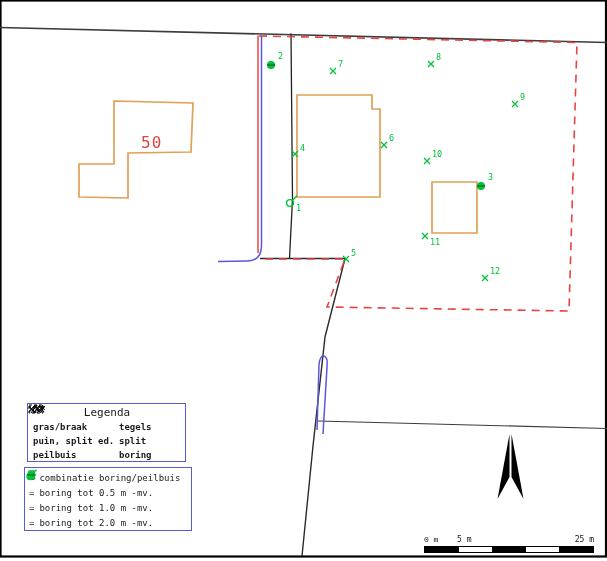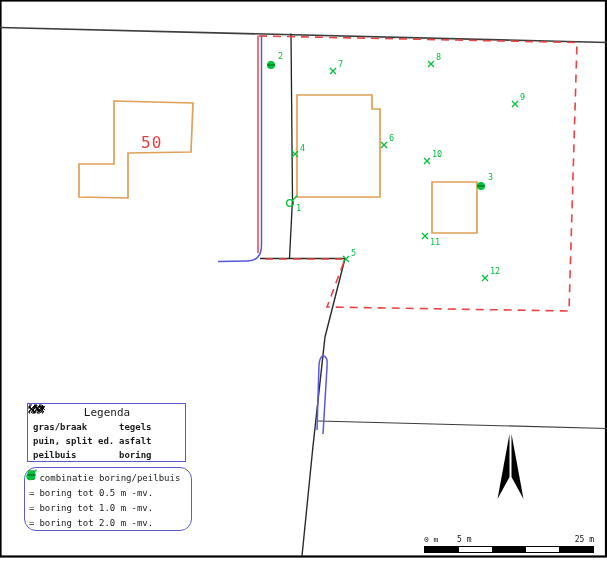--- a/index.html
+++ b/index.html
@@ -16,21 +16,21 @@
     border:1.5px solid #5b5bd0;
     background:#ffffff;
     box-sizing:border-box;
     font-size:9px;
     color:#1a1a1a;
   }
   .legend-surface{left:27px;top:403px;width:159px;height:59px;padding:2px 4px 0 5px;}
   .legend-title{text-align:center;font-size:11px;margin-bottom:1px;}
   .legend-grid{display:grid;grid-template-columns:86px 64px;grid-auto-rows:14px;align-items:center;}
   .legend-item{display:flex;align-items:center;gap:3px;white-space:nowrap;font-weight:bold;}
-  .legend-borings{left:24px;top:467px;width:168px;height:64px;padding:2px 4px 0 4px;border-radius:12px;}
+  .legend-borings{left:24px;top:467px;width:168px;height:64px;padding:2px 4px 0 4px;}
   .boring-row{display:flex;align-items:center;height:15px;gap:4px;white-space:nowrap;}
   .boring-row .eq{margin-right:1px;}
   .scalebar{position:absolute;left:424px;top:535px;width:170px;height:18px;font-size:8px;color:#111;}
   .scalebar-labels{position:relative;height:9px;}
   .sb-l0{position:absolute;left:0;top:0;font-family:Liberation Mono, monospace;}
   .sb-l5{position:absolute;left:33px;top:0;}
   .sb-l25{position:absolute;right:0;top:0;}
   .scalebar-bar{margin-top:2px;display:flex;height:5px;border:1px solid #000;width:168px;box-sizing:content-box;}
   .sb-seg{flex:1 1 0;}
   .sb-seg:nth-child(odd){background:#000;}
@@ -154,21 +154,21 @@
             <circle cx="15" cy="3" r=".8" fill="#555"></circle>
           <circle cx="8" cy="8" r=".8" fill="#555"></circle>
             <circle cx="14" cy="8" r=".8" fill="#555"></circle>
         </svg>
         <span>puin, split ed.</span>
       </div>
       <div class="legend-item">
         <svg width="17" height="10">
           <path d="M3,9 L9,1 M6,9 L12,1 M9,9 L15,1 M12,9 L17,2" stroke="#000" stroke-width="1" fill="none"></path>
         </svg>
-        <span>asfalt</span>
+        <span>split</span>
       </div>
       <div class="legend-item">
         <svg width="17" height="10">
           <path d="M1,7 L8,1 M5,9 L13,2 M9,9 L16,3 M1,3 L8,9 M6,1 L14,8 M11,1 L17,6" stroke="#000" stroke-width=".9" fill="none"></path>
         </svg>
         <span>peilbuis</span>
       </div>
       <div class="legend-item">
         <svg width="17" height="10">
           <rect x="1" y="1" width="14" height="8" fill="none" stroke="#000" stroke-width="1" stroke-dasharray="3 2"></rect>

